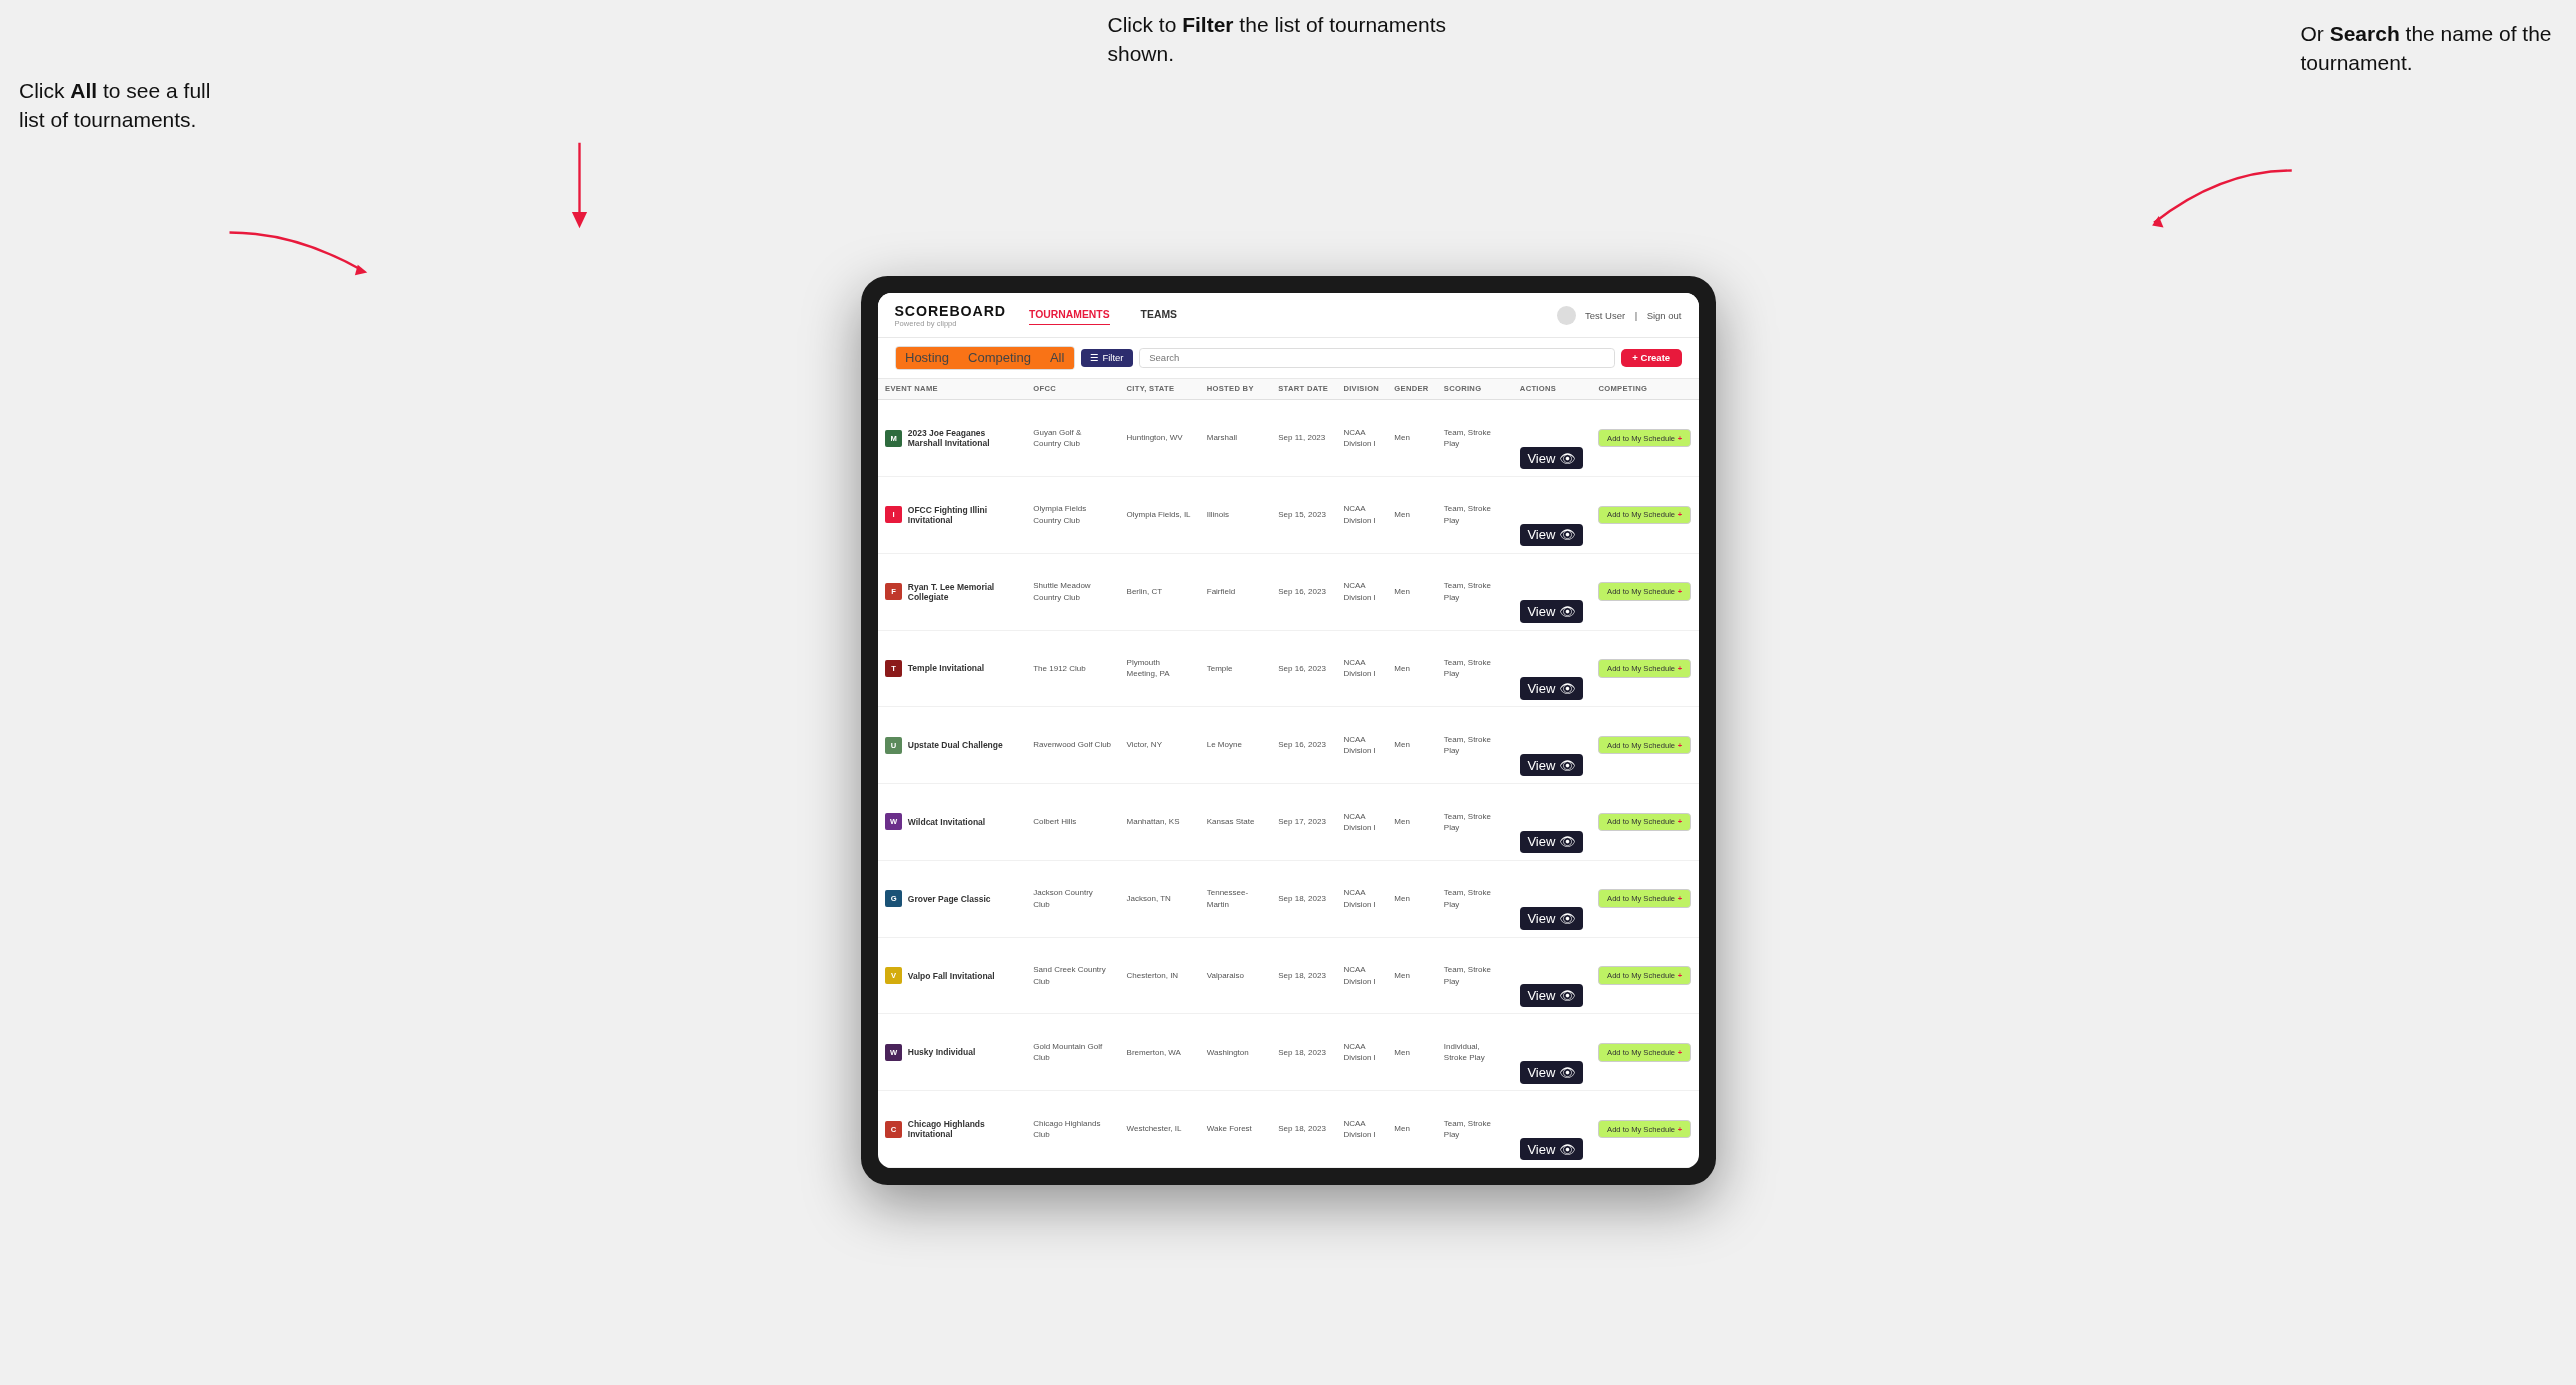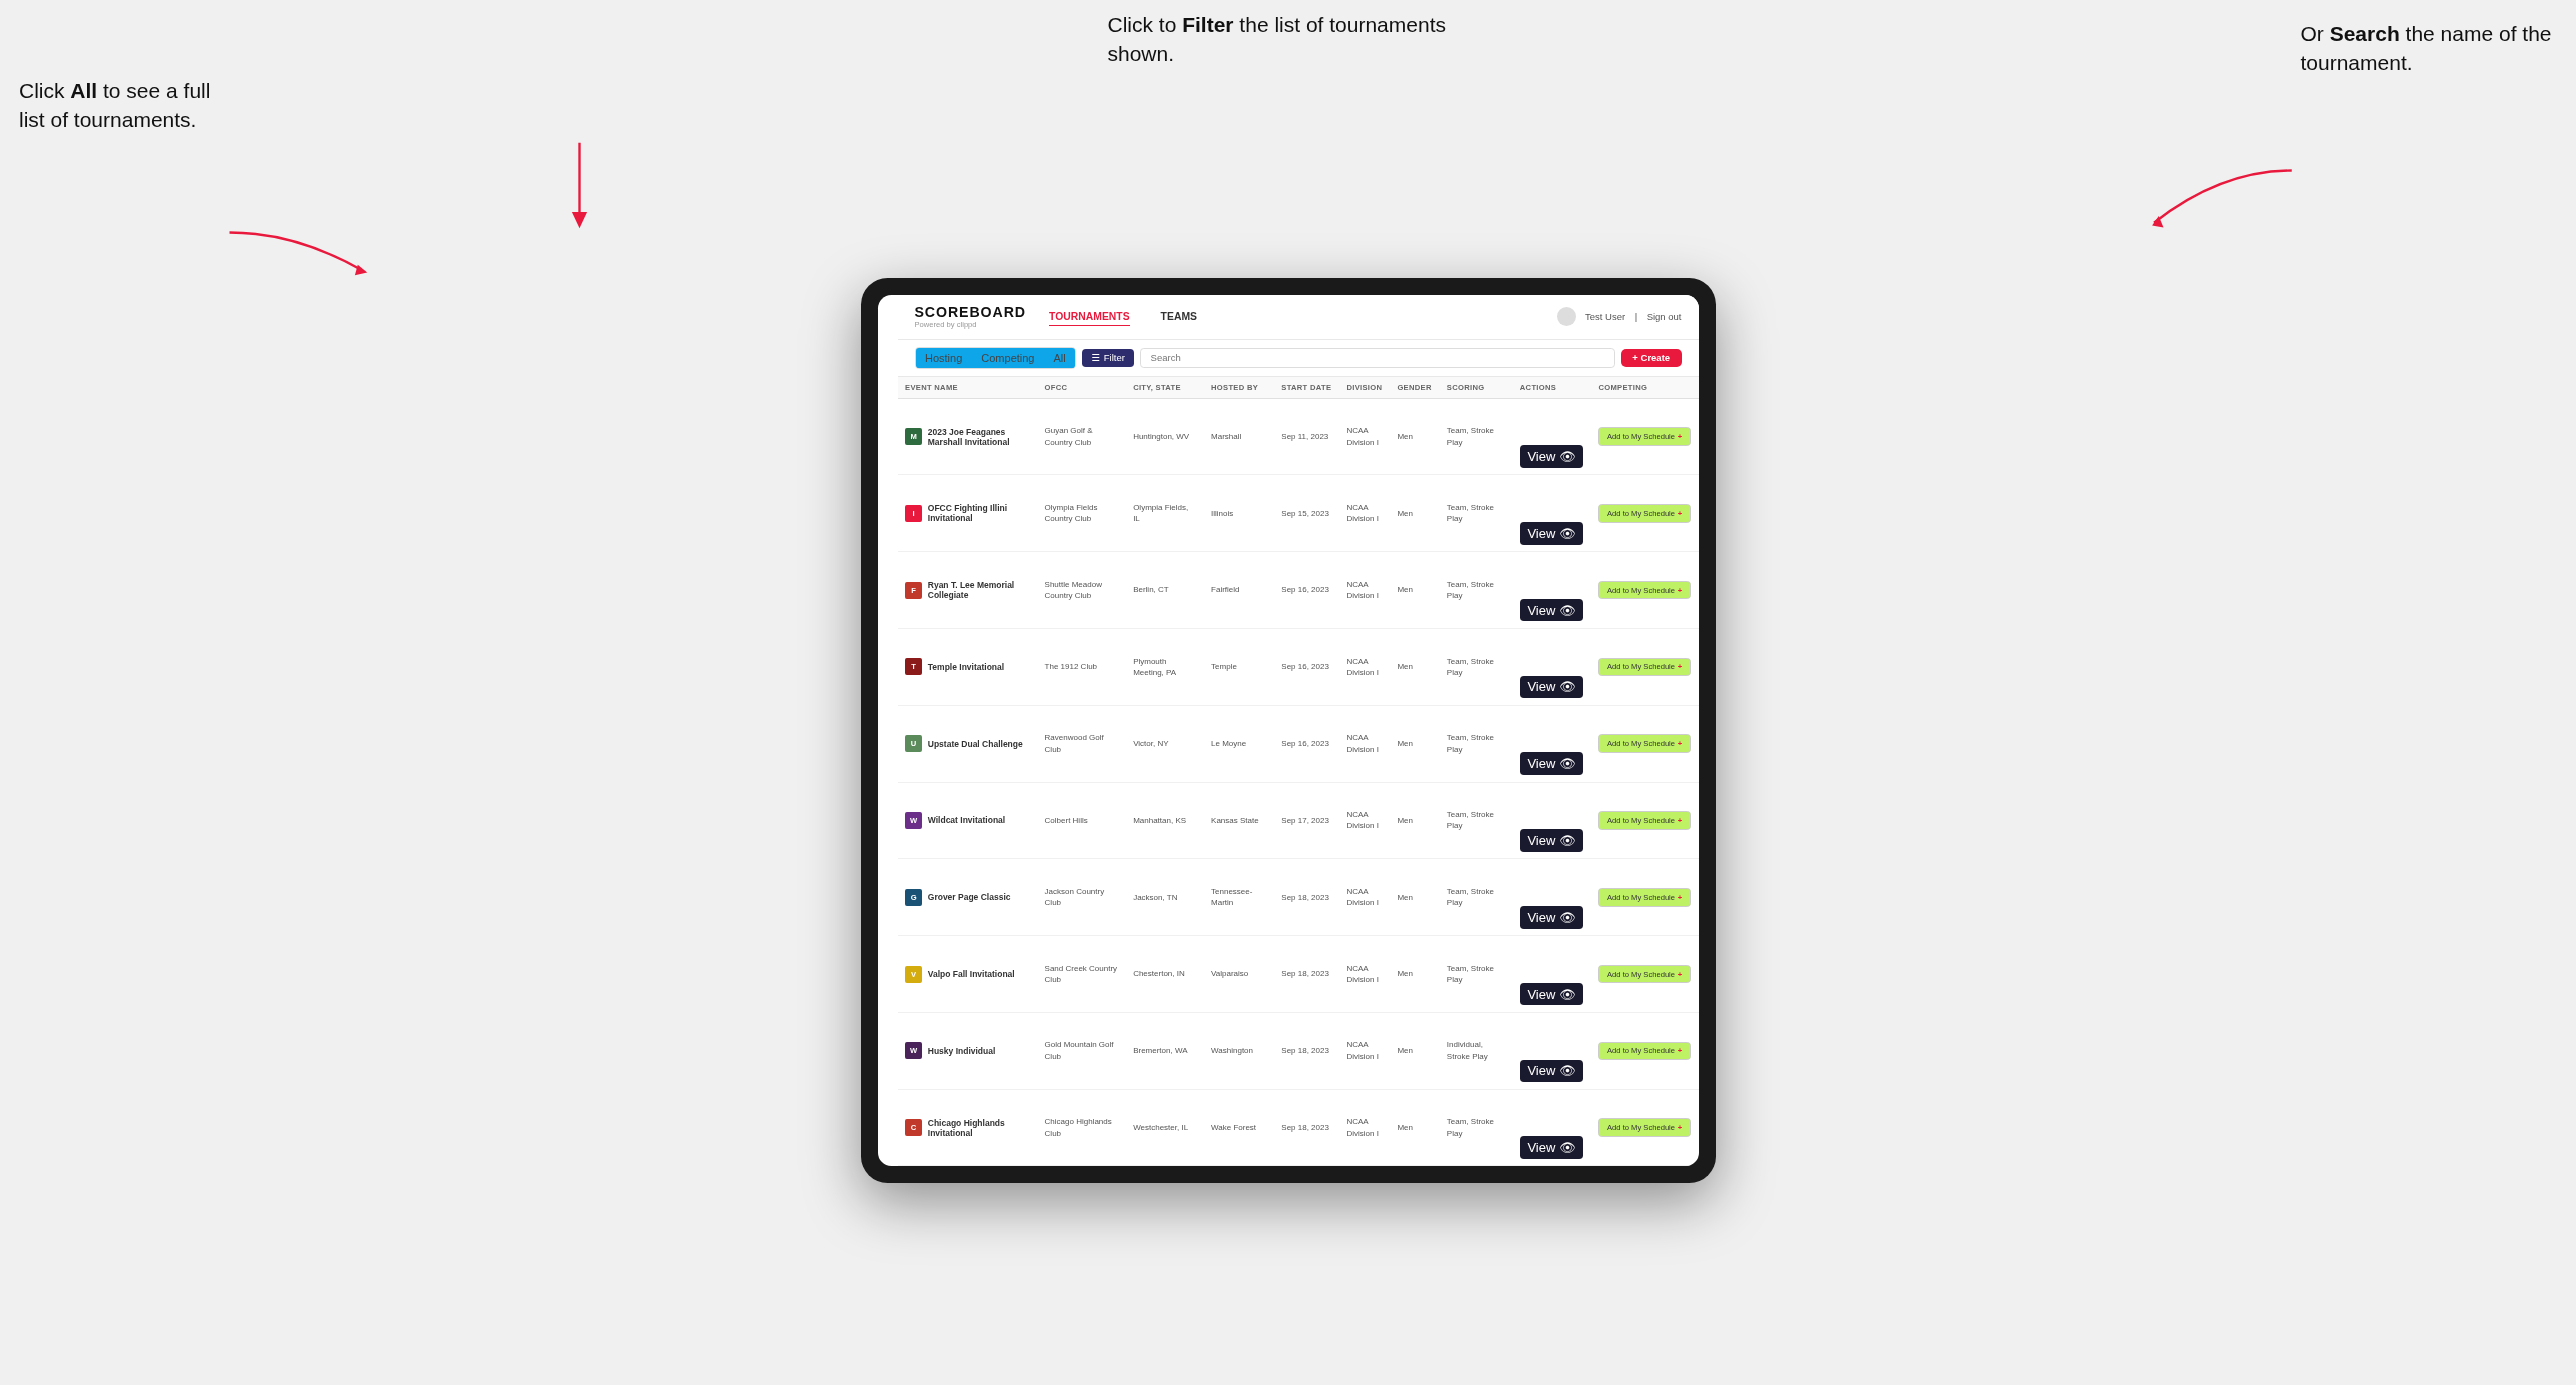--- a/index.html
+++ b/index.html
@@ -71,21 +71,20 @@
       padding: 17px;
       box-shadow: 0 19px 57px rgba(0,0,0,0.4);
       width: 855px;
       margin-top: 76px;
       position: relative;
     }
     .tablet-inner {
       background: #fff;
       border-radius: 13.3px;
       overflow: hidden;
-      padding-left: 20px;
     }
 
     
     .app-header {
       display: flex;
       align-items: center;
       padding: 9.5px 17px;
       border-bottom: 0.9px solid #e8e8e8;
       background: #fff;
     }
@@ -146,22 +145,22 @@
     }
     .filter-btn-group {
       display: flex;
       gap: 0;
       border: 0.9px solid #ddd;
       border-radius: 3.8px;
       overflow: hidden;
     }
     .filter-tab {
       padding: 3.8px 9.5px;
-      font-size: 11px;
-      background: #0ea5e9;
+      font-size: 13px;
+      background: #f97316;
       border: none;
       cursor: pointer;
       color: #444;
     }
     .filter-btn {
       display: flex;
       align-items: center;
       gap: 3.8px;
       padding: 3.8px 9.5px;
       background: #2d2d6e;

